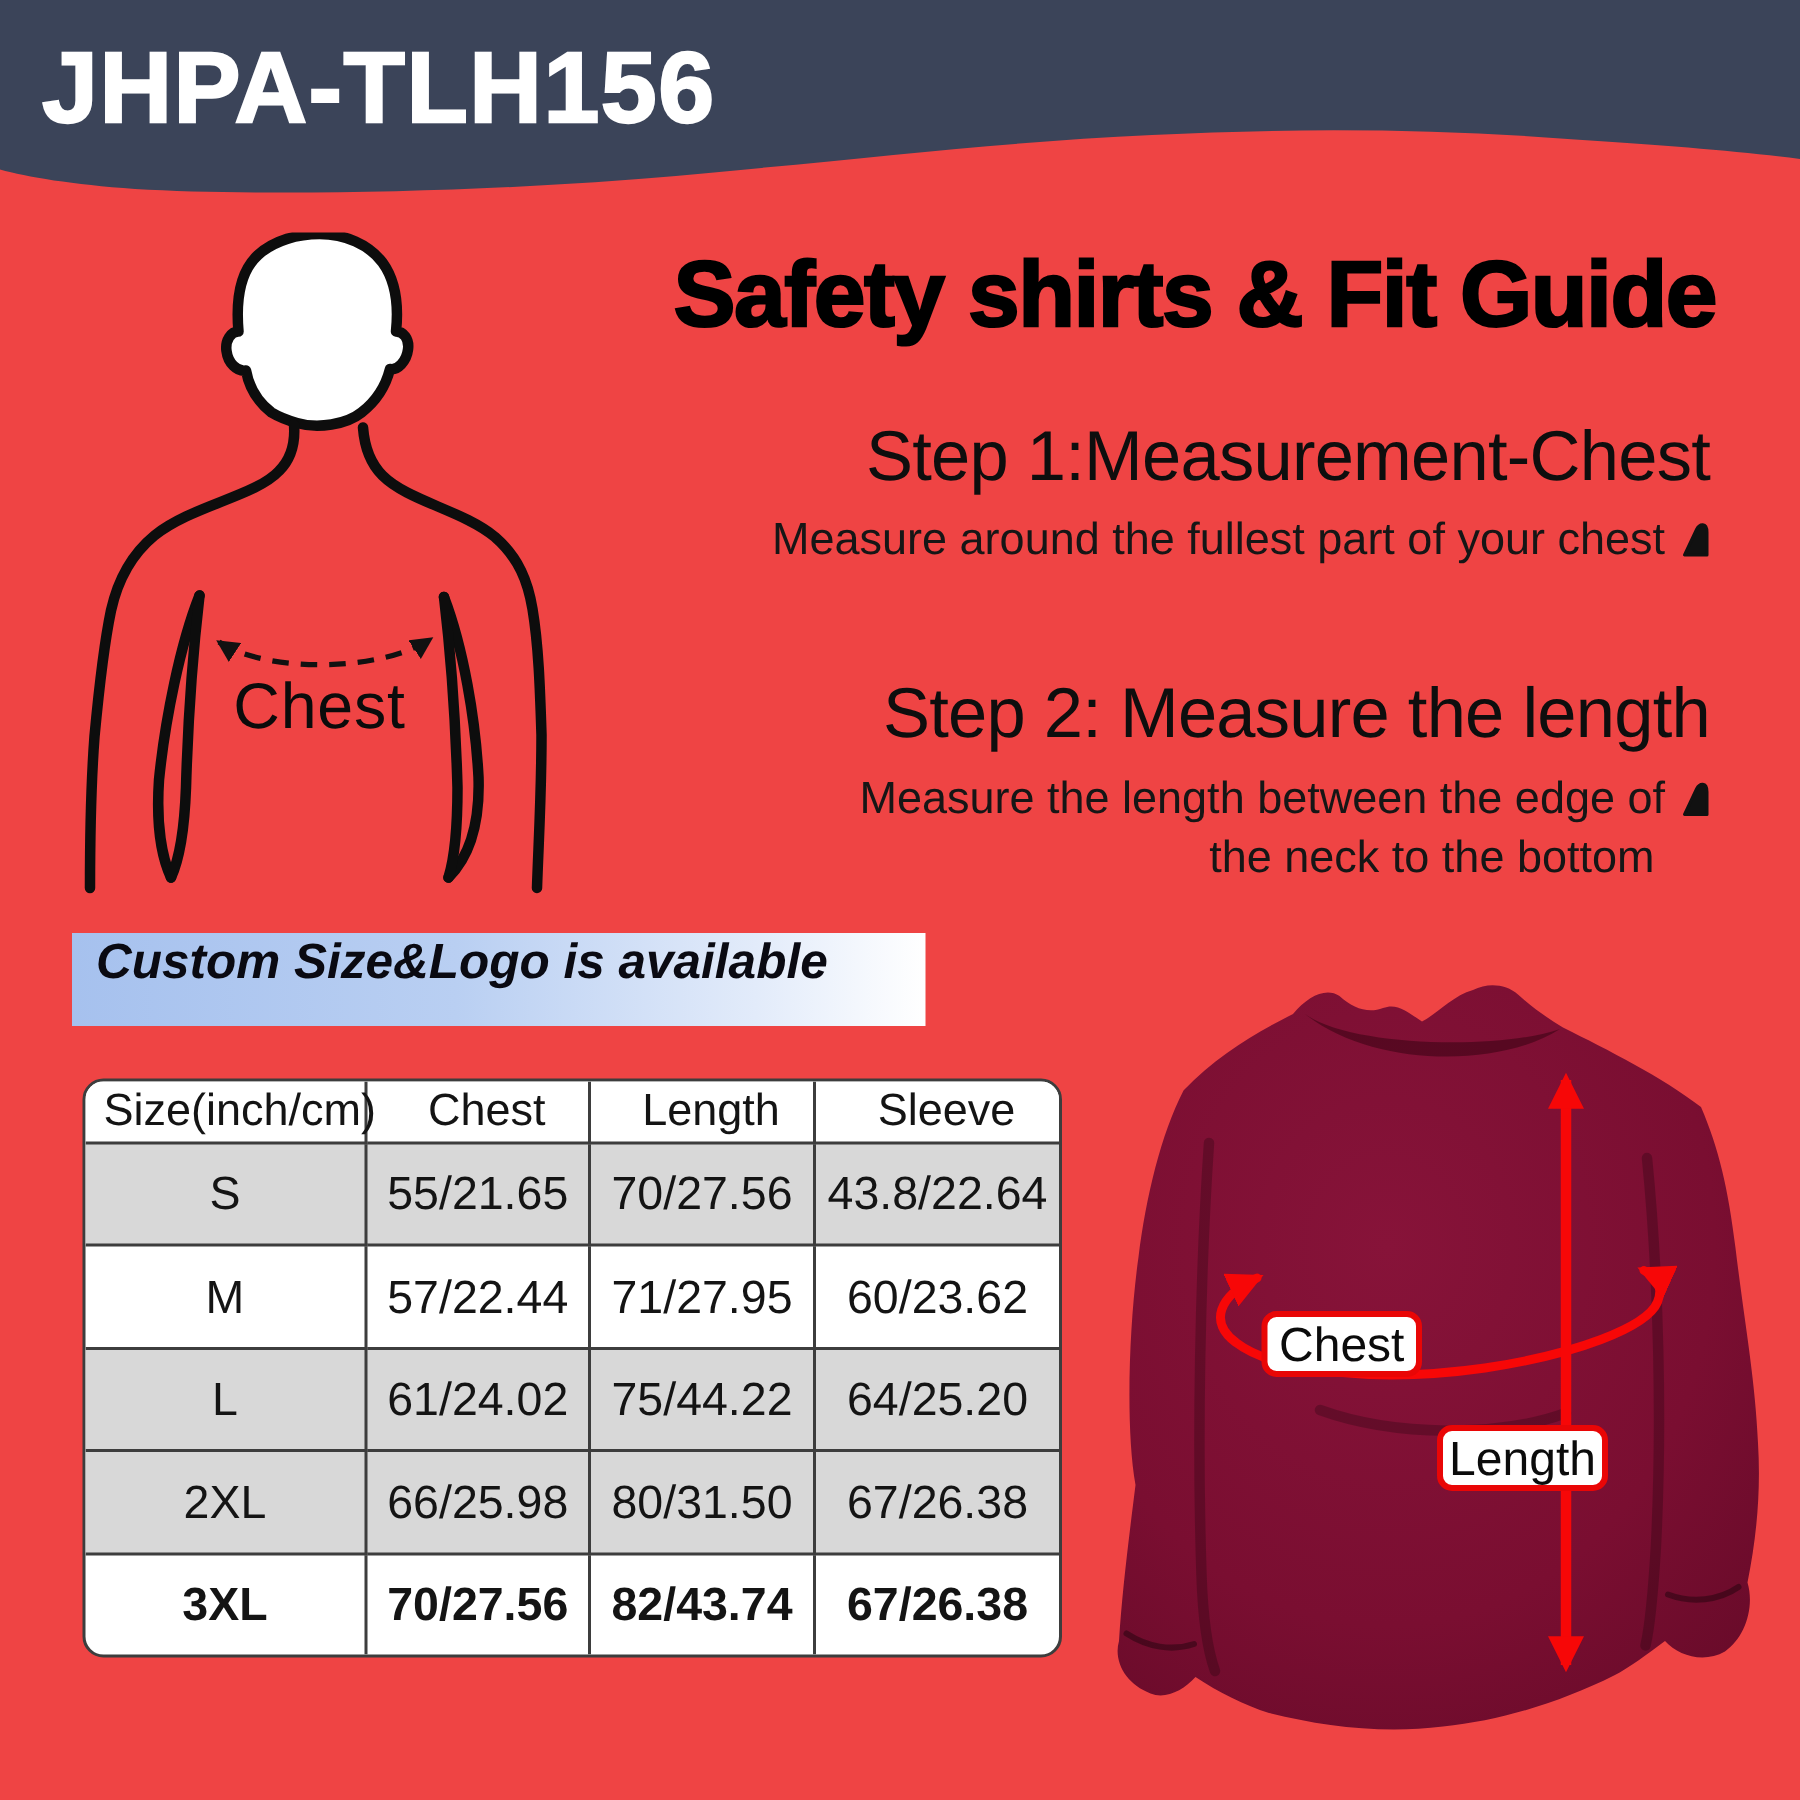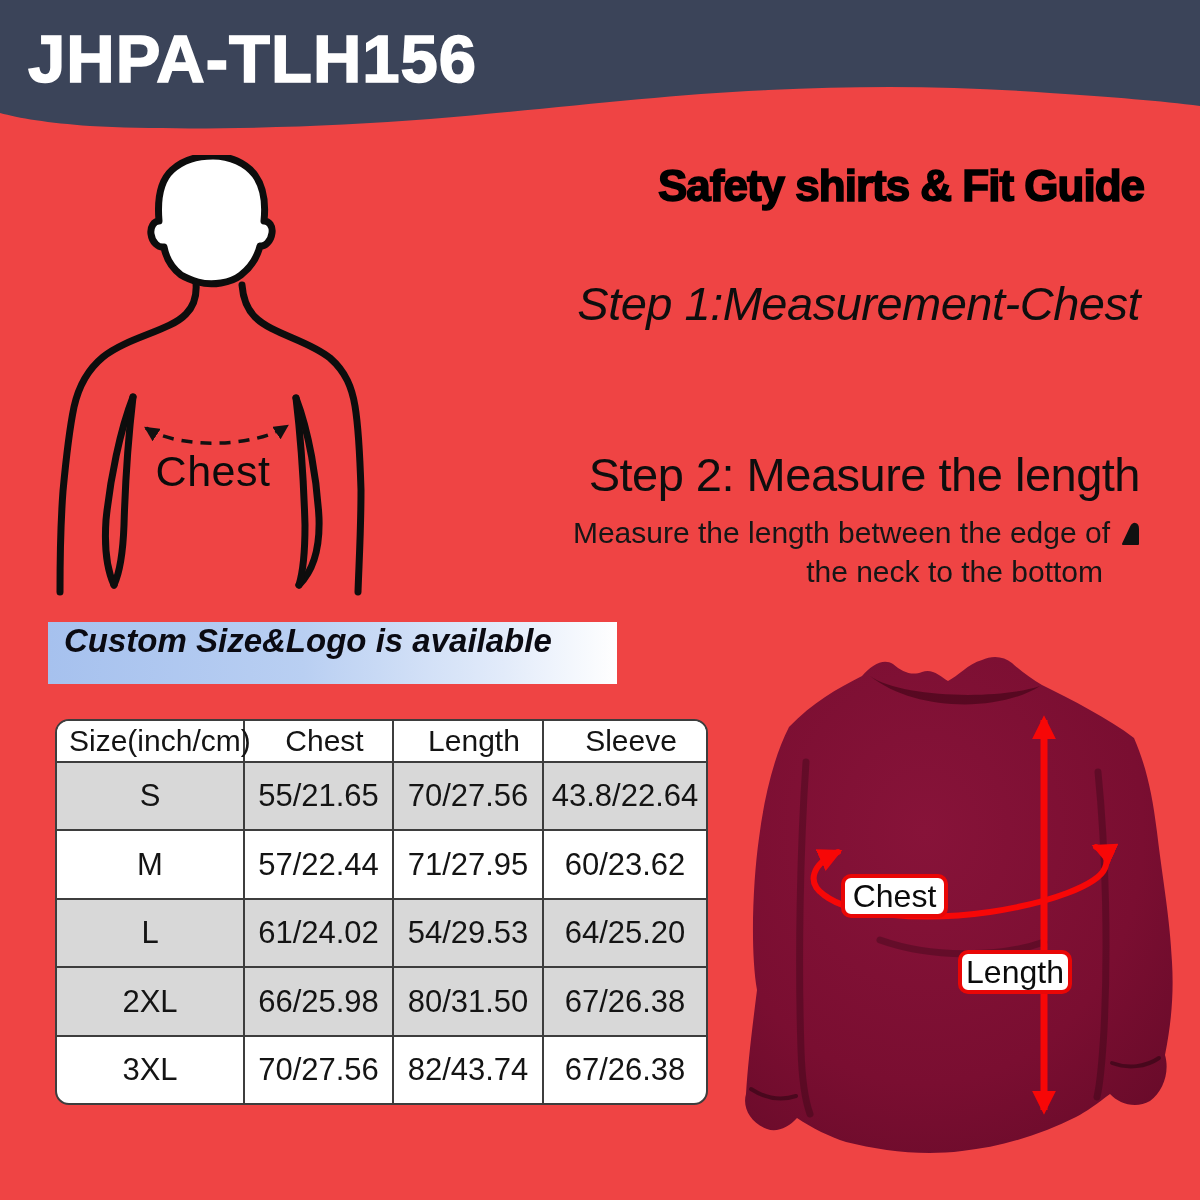--- a/index.html
+++ b/index.html
@@ -13,21 +13,21 @@
   .header-wave{position:absolute;top:0;left:0;width:1200px;height:140px;}
   .model-number{
     position:absolute;top:20px;left:28px;color:#fff;
     font-size:67px;font-weight:700;letter-spacing:1px;
     -webkit-text-stroke:1.6px #fff;
   }
 
   
   .fit-title{
     position:absolute;top:161px;right:56px;
-    font-size:44px;font-weight:700;letter-spacing:-1px;color:#000;
+    font-size:62px;font-weight:700;letter-spacing:-1px;color:#000;
     -webkit-text-stroke:1.6px #000;white-space:nowrap;
   }
 
   .step-block{position:absolute;right:60px;text-align:right;white-space:nowrap;}
   .step-heading{font-size:47px;font-weight:400;color:#0e0e0e;letter-spacing:-0.5px;}
   .step-body{font-size:30px;font-weight:400;color:#161616;}
   .corner-mark{display:inline-block;vertical-align:-3px;margin-left:10px;}
 
   
   .torso-chest-label{
@@ -54,21 +54,21 @@
   }
   table.size-chart{border-collapse:collapse;width:100%;height:100%;table-layout:fixed;}
   table.size-chart th,table.size-chart td{
     border-right:2px solid #3d3d3d;border-bottom:2px solid #3d3d3d;
     text-align:center;vertical-align:middle;padding:0;
     font-weight:400;color:#141414;
   }
   table.size-chart th{font-size:30px;height:40px;background:#fff;padding-left:12px;}
   table.size-chart td{font-size:31px;height:55px;}
   table.size-chart th:last-child,table.size-chart td:last-child{border-right:none;}
-  table.size-chart tr:last-child td{border-bottom:none;}
+  table.size-chart tr:last-child td{border-bottom:none;font-weight:bold;}
   table.size-chart col.c1{width:187px;}
   table.size-chart col.c2{width:149px;}
   table.size-chart col.c3{width:150px;}
   table.size-chart col.c4{width:163px;}
   table.size-chart tr.gray td{background:#d8d8d8;}
 
   
   .tag{
     position:absolute;background:#fff;border:4px solid #e90606;border-radius:10px;
     display:flex;align-items:center;justify-content:center;
@@ -120,21 +120,26 @@
       <path d="
         M296,398 C301,440 304,490 305,525 C305,552 303,572 299,585"></path>
     </g>
 
     <path d="M146,428 C178,449 254,448 287,426" fill="none" stroke="#111" stroke-width="3.5" stroke-dasharray="11 8" marker-start="url(#arrK)" marker-end="url(#arrK)"></path>
   </svg>
   <div class="torso-chest-label">Chest</div>
 
   <div class="fit-title">Safety shirts &amp; Fit Guide</div>
 
-  <div class="step-block step-heading" style="top:276px;font-style:italic;">Step 1:Measurement-Chest</div>
+  <div class="step-block step-heading" style="top:276px;">Step 1:Measurement-Chest</div>
+  <div class="step-block step-body" style="top:343px;">
+    <span>Measure around the fullest part of your chest</span><svg class="corner-mark" width="20" height="26" viewBox="0 0 20 26">
+        <path d="M3,24 L18,24 L18,9 C18,2 13,3 11,7 Z" fill="#111" stroke="#111" stroke-width="2" stroke-linejoin="round"></path>
+      </svg>
+  </div>
 
   <div class="step-block step-heading" style="top:447px;">Step 2: Measure the length</div>
   <div class="step-block step-body" style="top:516px;">
     <span>Measure the length between the edge of</span><svg class="corner-mark" width="20" height="26" viewBox="0 0 20 26">
         <path d="M3,24 L18,24 L18,9 C18,2 13,3 11,7 Z" fill="#111" stroke="#111" stroke-width="2" stroke-linejoin="round"></path>
       </svg>
   </div>
   <div class="step-block step-body" style="top:555px;padding-right:37px;">the neck to the bottom</div>
 
   <div class="custom-banner">
@@ -166,21 +171,21 @@
         </tr>
         <tr>
           <td>M</td>
           <td>57/22.44</td>
           <td>71/27.95</td>
           <td>60/23.62</td>
         </tr>
         <tr class="gray">
           <td>L</td>
           <td>61/24.02</td>
-          <td>54/29.53</td>
+          <td>75/44.22</td>
           <td>64/25.20</td>
         </tr>
         <tr class="gray">
           <td>2XL</td>
           <td>66/25.98</td>
           <td>80/31.50</td>
           <td>67/26.38</td>
         </tr>
         <tr>
           <td>3XL</td>

